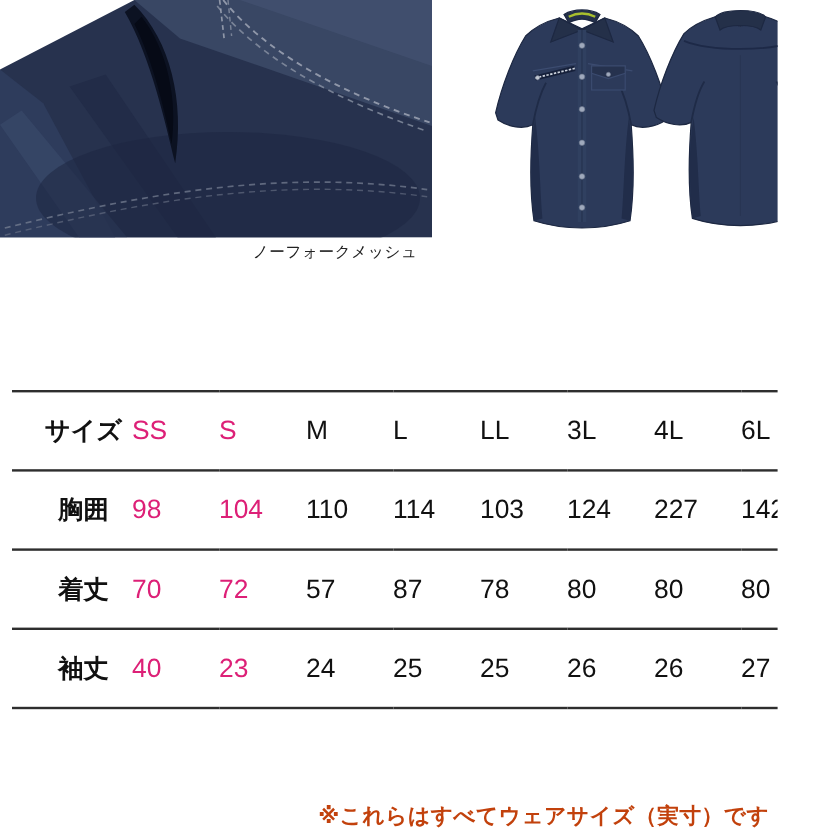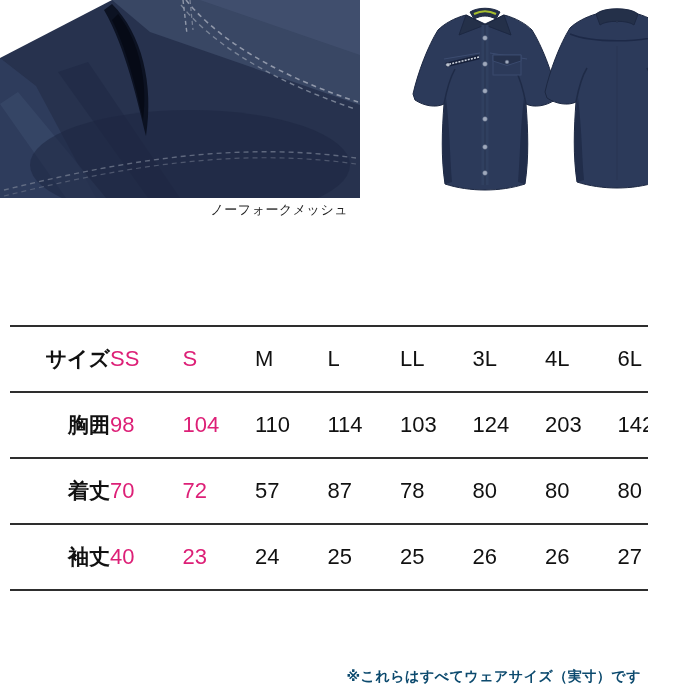--- a/index.html
+++ b/index.html
@@ -30,26 +30,26 @@
     border-collapse:collapse;table-layout:fixed;
     border-top:2px solid var(--table-line);
   }
   table.size-table tr{border-bottom:2px solid var(--table-line);}
   table.size-table th,
   table.size-table td{
     height:66px;vertical-align:middle;text-align:left;
     font-size:22px;font-weight:400;color:var(--text);
   }
   table.size-table .c-label{
-    text-align:right;padding-left:19px;font-weight:700;font-size:21px;
+    text-align:center;padding-left:19px;font-weight:700;font-size:21px;
   }
   table.size-table .pink{color:var(--highlight-pink);}
   .footnote{
     position:absolute;right:7px;top:668px;
-    font-size:14px;font-weight:700;letter-spacing:0.5px;color:#0c4a6e;
+    font-size:18px;font-weight:700;letter-spacing:0.5px;color:#c2410c;
   }
   svg{display:block;}
 </style>
 </head>
 <body>
 
 <div class="page">
 
   <div class="photo-fabric">
     <svg width="360" height="198" viewBox="0 0 360 198" preserveAspectRatio="none">
@@ -172,21 +172,21 @@
       <th>6L</th>
     </tr>
     <tr>
       <td class="c-label">胸囲</td>
       <td class="pink">98</td>
       <td class="pink">104</td>
       <td>110</td>
       <td>114</td>
       <td>103</td>
       <td>124</td>
-      <td>203</td>
+      <td>227</td>
       <td>142</td>
     </tr>
     <tr>
       <td class="c-label">着丈</td>
       <td class="pink">70</td>
       <td class="pink">72</td>
       <td>57</td>
       <td>87</td>
       <td>78</td>
       <td>80</td>

